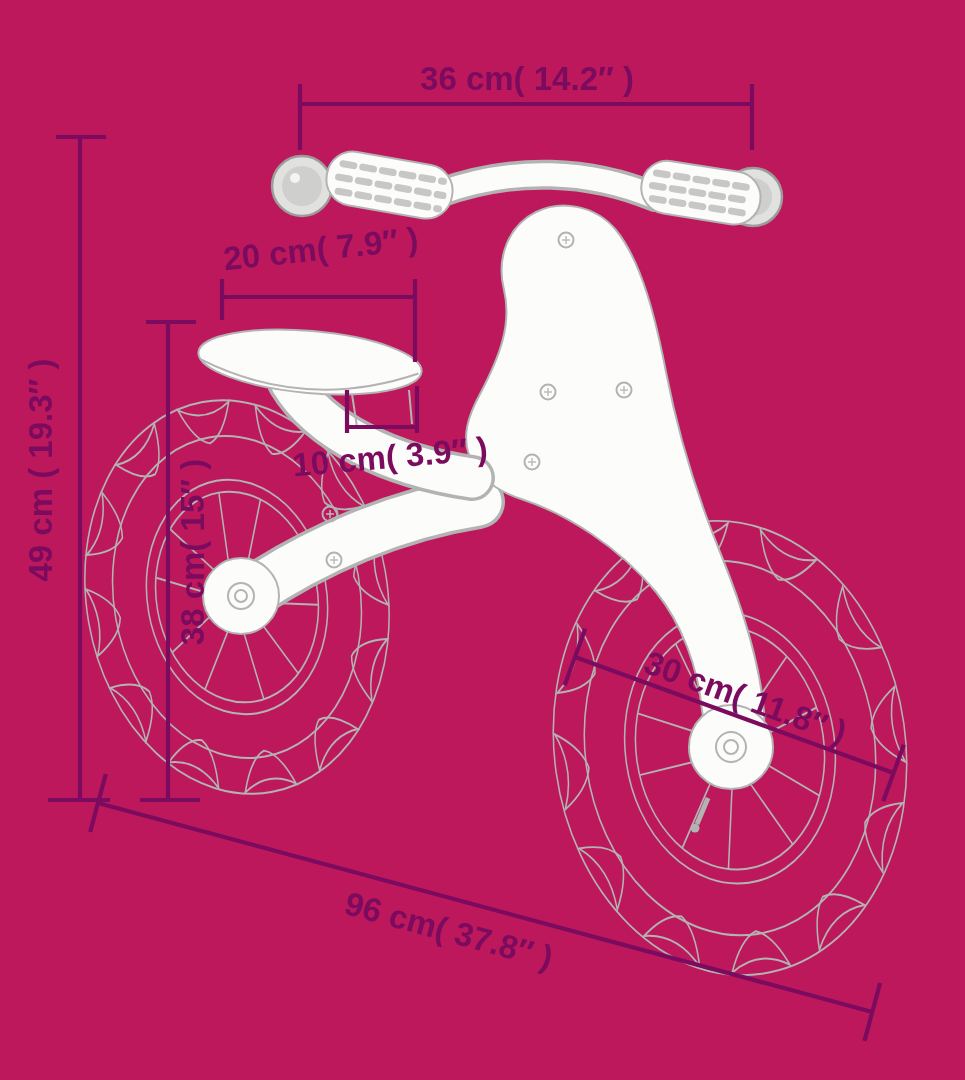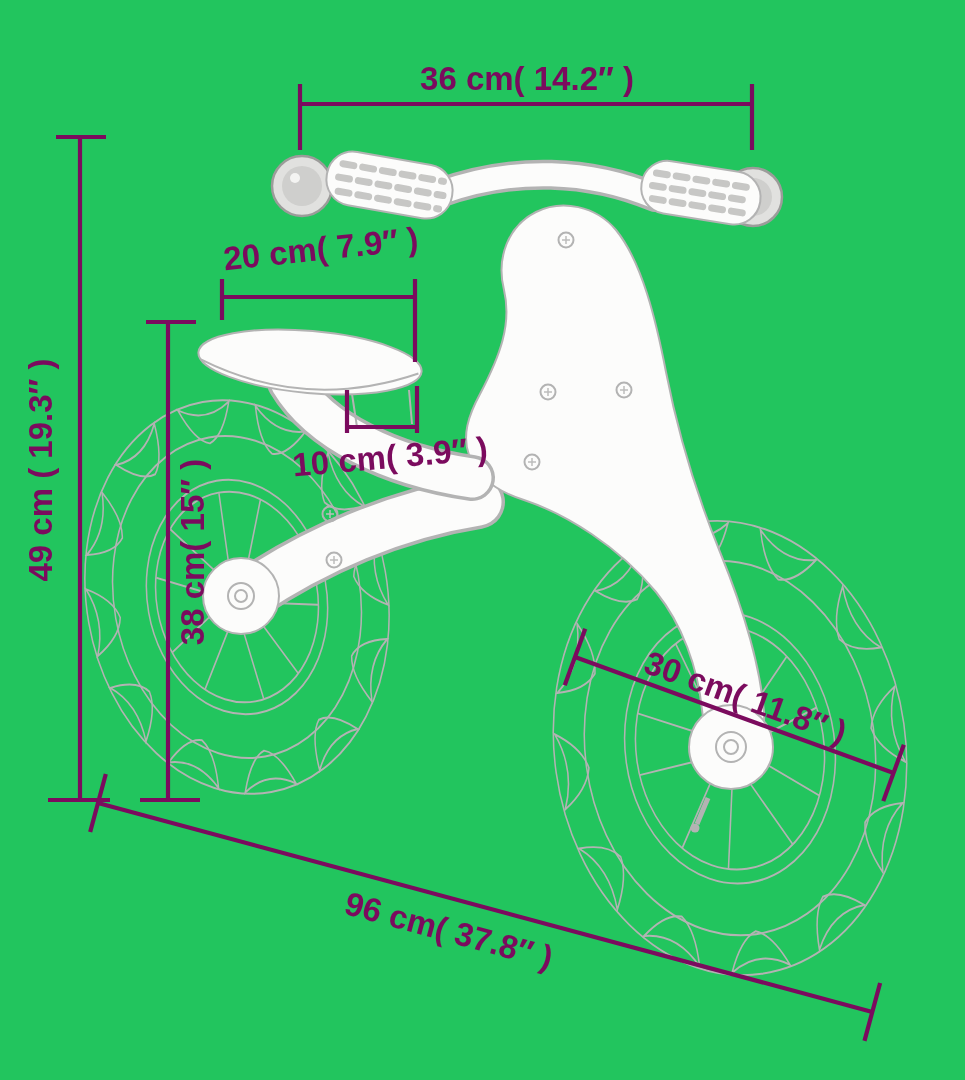--- a/index.html
+++ b/index.html
@@ -1,18 +1,18 @@
 <!DOCTYPE html>
 <html><head>
 <meta charset="utf-8">
 <style>
   html,body { margin:0; padding:0; background:#e9e9e9; }
   .canvas {
     width:965px; height:1080px;
-    background:#22c55e;
+    background:#be185d;
     position:relative; overflow:hidden;
     font-family:"Liberation Sans", sans-serif;
   }
   svg { display:block; }
   .art      { stroke:#b3b3b3; fill:none; stroke-width:2; }
   .art-fill { fill:#fcfcfb; stroke:#b3b3b3; stroke-width:2; }
   .band-outer { stroke:#b3b3b3; fill:none; stroke-linecap:round; }
   .band-inner { stroke:#fcfcfb; fill:none; stroke-linecap:round; }
   .knurl { stroke:#c7c7c5; stroke-width:7; stroke-dasharray:11 9; stroke-linecap:round; fill:none; }
   .cap-outer { fill:#e1e1df; stroke:#9c9c9a; stroke-width:2.5; }

